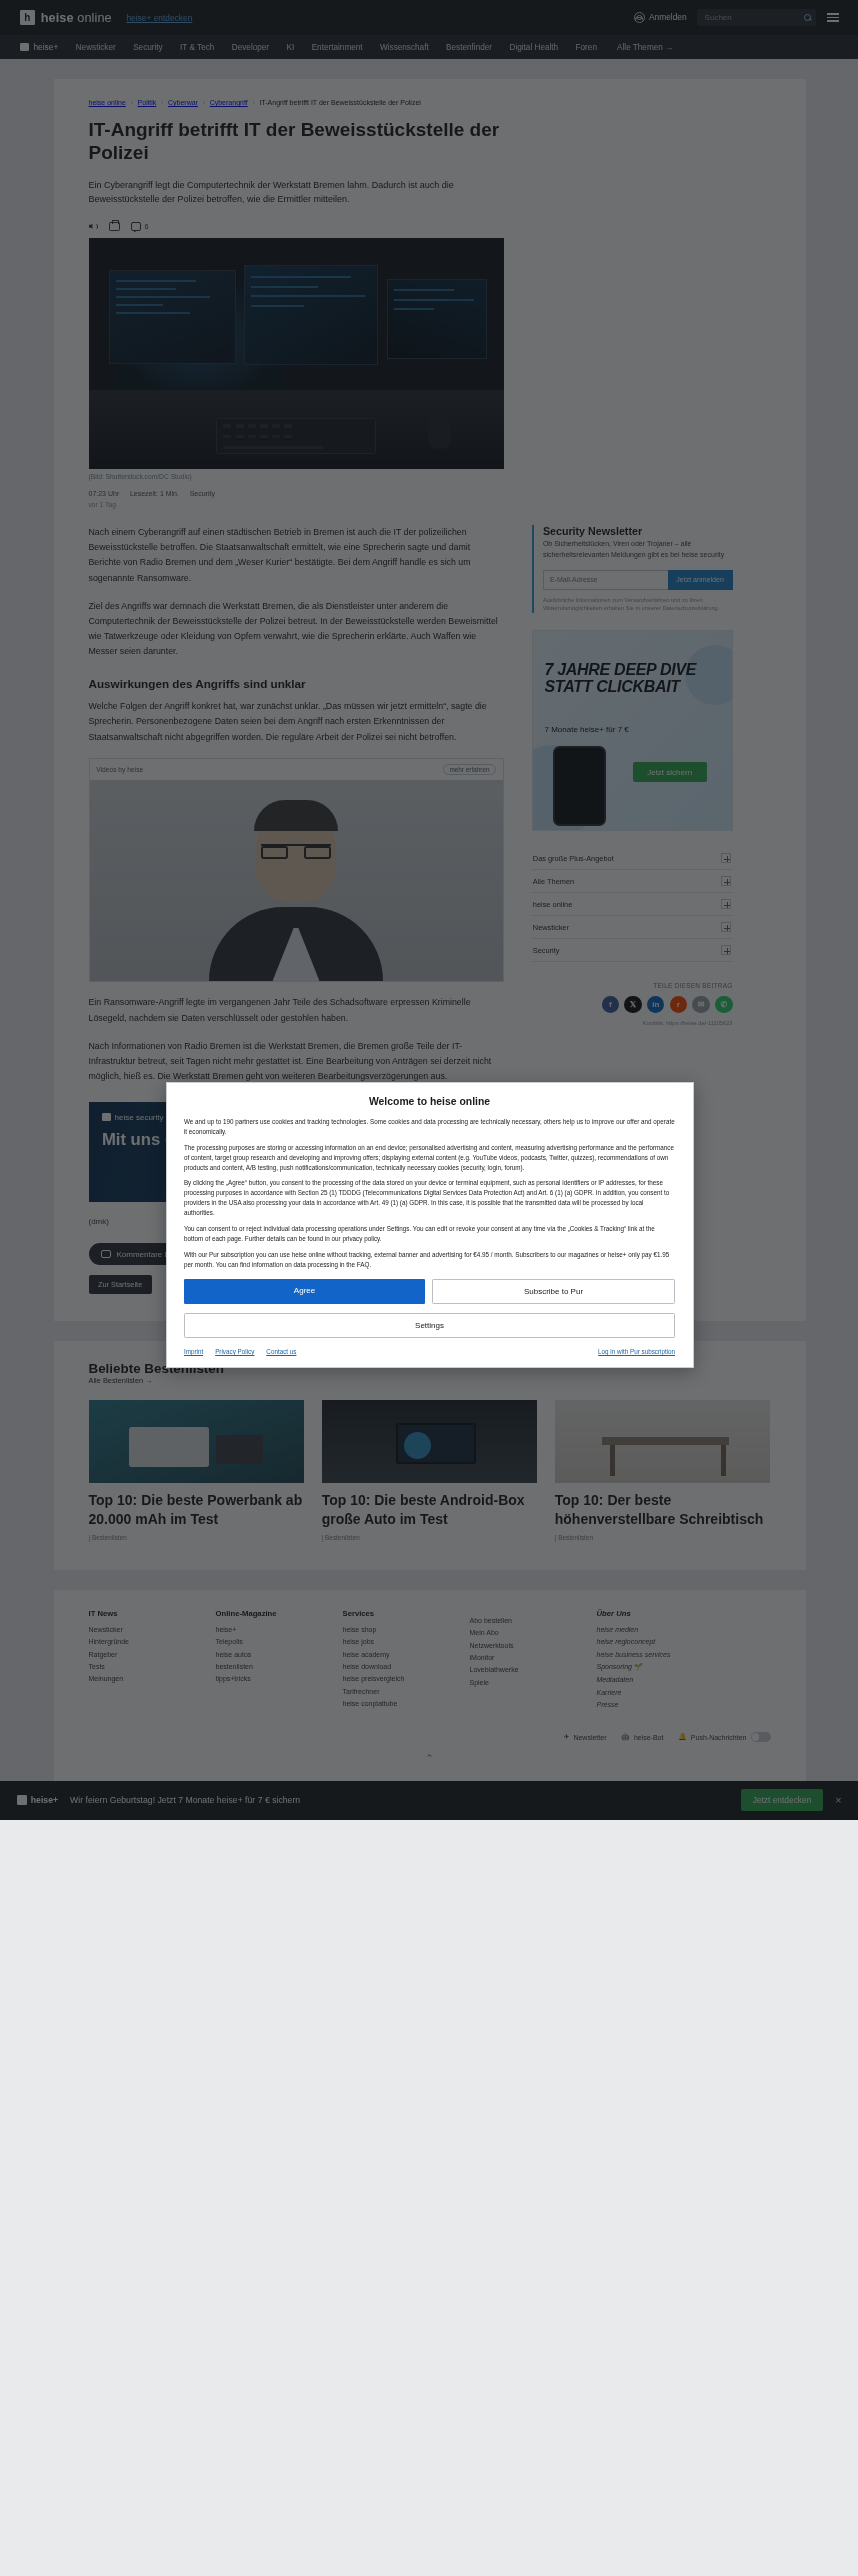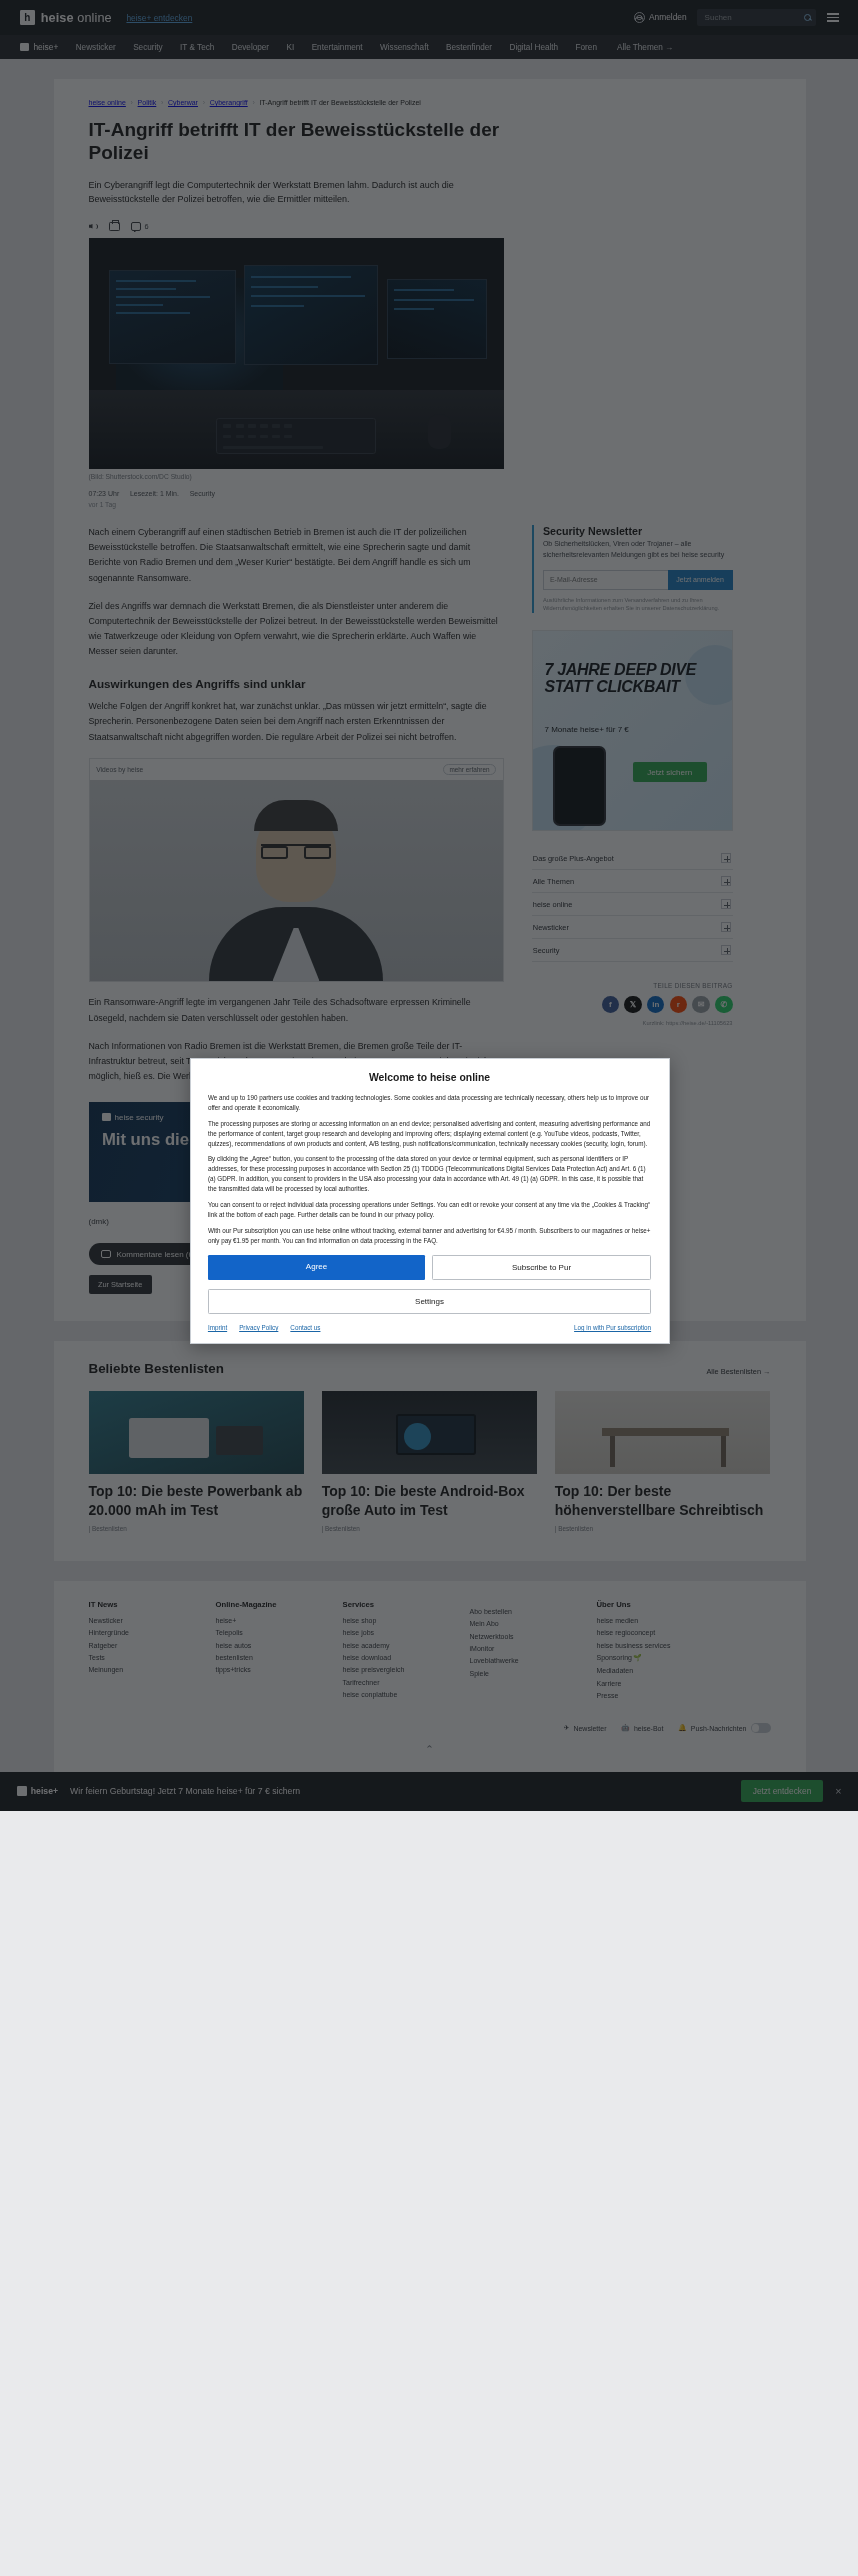--- a/index.html
+++ b/index.html
@@ -202,21 +202,21 @@
 
   
   .share { text-align: right; }
   .share .lbl { font-size: 6.4px; color:#6f737a; letter-spacing:0.3px; margin-bottom:6.7px;}
   .share .icons{display:flex;gap:5.3px;justify-content:flex-end;}
   .share .si{width:17.4px;height:17.4px;border-radius:50%;display:flex;align-items:center;justify-content:center;color:#fff;font-size:8px;font-weight:700;}
   .share .link { font-size: 5.7px; color:#8d9298; margin-top: 6.7px; }
 
   
   .best { width: 752px; margin: 20px auto 0; background: #fff; padding: 20px 35px 29px; }
-  .best-head { display:flex; align-items:flex-end; justify-content:space-between; }
+  .best-head { display:flex; align-items:flex-start; justify-content:space-between;flex-direction:column; }
   .best-head h2 { margin: 0; font-size: 13.4px; }
   .best-head a { font-size: 7.4px; color:#2a2d32; text-decoration:none; }
   .best-grid { display:flex; gap: 17.4px; margin-top: 14.7px; }
   .best-card { width: 224px; }
   .best-img { width: 100%; height: 83px; position: relative; overflow: hidden; background:#cfd4d8; }
   .bi1 { background: linear-gradient(160deg,#2e7a8c,#1d4650); }
   .bi1 .pb{position:absolute;left:40px;top:27px;width:80px;height:40px;background:#d9dde0;border-radius:2.7px;}
   .bi1 .pb2{position:absolute;left:127px;top:35px;width:47px;height:29px;background:#3a4046;border-radius:2px;}
   .bi2 { background: linear-gradient(180deg,#20262c,#3b4349); }
   .bi2 .scr{position:absolute;left:74px;top:23px;width:80px;height:41px;background:#1a2b3a;border:2px solid #0d1318;border-radius:2.7px;}
@@ -224,21 +224,21 @@
   .bi3 { background: linear-gradient(180deg,#e7e4df,#cfcac2); }
   .bi3 .dsk{position:absolute;left:47px;top:37px;width:127px;height:8px;background:#8e7f6c;}
   .bi3 .lg{position:absolute;top:45px;width:5.3px;height:31px;background:#6e6154;}
   .best-card h3 { font-size: 14px; margin: 8px 0 5.3px; line-height:1.35; font-weight:700;}
   .best-card .k { font-size: 6.4px; color:#7b7f86; }
 
   
   .footer { width: 752px; margin: 20px auto 0; background: #fff; padding: 19px 35px 16px; }
   .footer-cols { display:flex; gap: 0; }
   .fcol { width: 127px; }
-  .fcol.wide { width: 154px; }
+  .fcol.wide { width: 154px; font-style: italic; }
   .fcol h4 { font-size: 7.7px; margin: 0 0 8px; font-weight: 700; }
   .fcol ul { list-style:none; margin:0; padding:0; }
   .fcol li { font-size: 7px; color: #3a3d42; margin-bottom: 5.3px; }
   .fbottom { display:flex; align-items:center; justify-content:flex-end; gap: 14.7px; margin-top: 19px; font-size: 7px; color:#3a3d42;}
   .fbottom .it{display:flex;align-items:center;gap:4px;}
   .toggle{width:20px;height:10px;background:#c9ced4;border-radius:5.3px;position:relative;}
   .toggle::after{content:"";position:absolute;left:1.3px;top:1.3px;width:7.4px;height:7.4px;border-radius:50%;background:#fff;}
   .scroll-top { text-align:center; font-size: 10.7px; color:#7b7f86; margin-top: 9.4px; }
 
   
@@ -251,21 +251,21 @@
   .sticky .msg{font-size:8.7px;}
   .sticky .cta{margin-left:auto;background:#2fa84f;color:#fff;font-size:8.4px;padding:6px 12px;border-radius:2px;}
   .sticky .x{font-size:10.7px;color:#cfd3d8;}
 
   
   .overlay {
     position: absolute; inset: 0; background: rgba(20,22,26,.62);
   }
   .modal {
     position: absolute; left: 50%; transform: translateX(-50%);
-    top: 1058px; width: 480px; background: #fff; border: 0.7px solid #c9ced4;
+    top: 1082px; width: 528px; background: #fff; border: 0.7px solid #c9ced4;
     padding: 13.4px 17.4px 12px; box-shadow: 0 4px 17.4px rgba(0,0,0,.3);
   }
   .modal h2 { text-align:center; font-size: 10.4px; margin: 0 0 9.4px; font-weight: 700; }
   .modal p { font-size: 6.3px; line-height: 1.58; margin: 0 0 6px; color:#1b1b1b; }
   .modal a { color:#1a65a6; }
   .modal .btns { margin-top: 9.4px; display:flex; gap: 6.7px; }
   .mbtn {
     flex: 1; text-align:center; font-size: 8px; padding: 6.7px 0; border-radius: 1.3px; cursor:pointer;
   }
   .mbtn.primary { background: #1264c8; color:#fff; }

